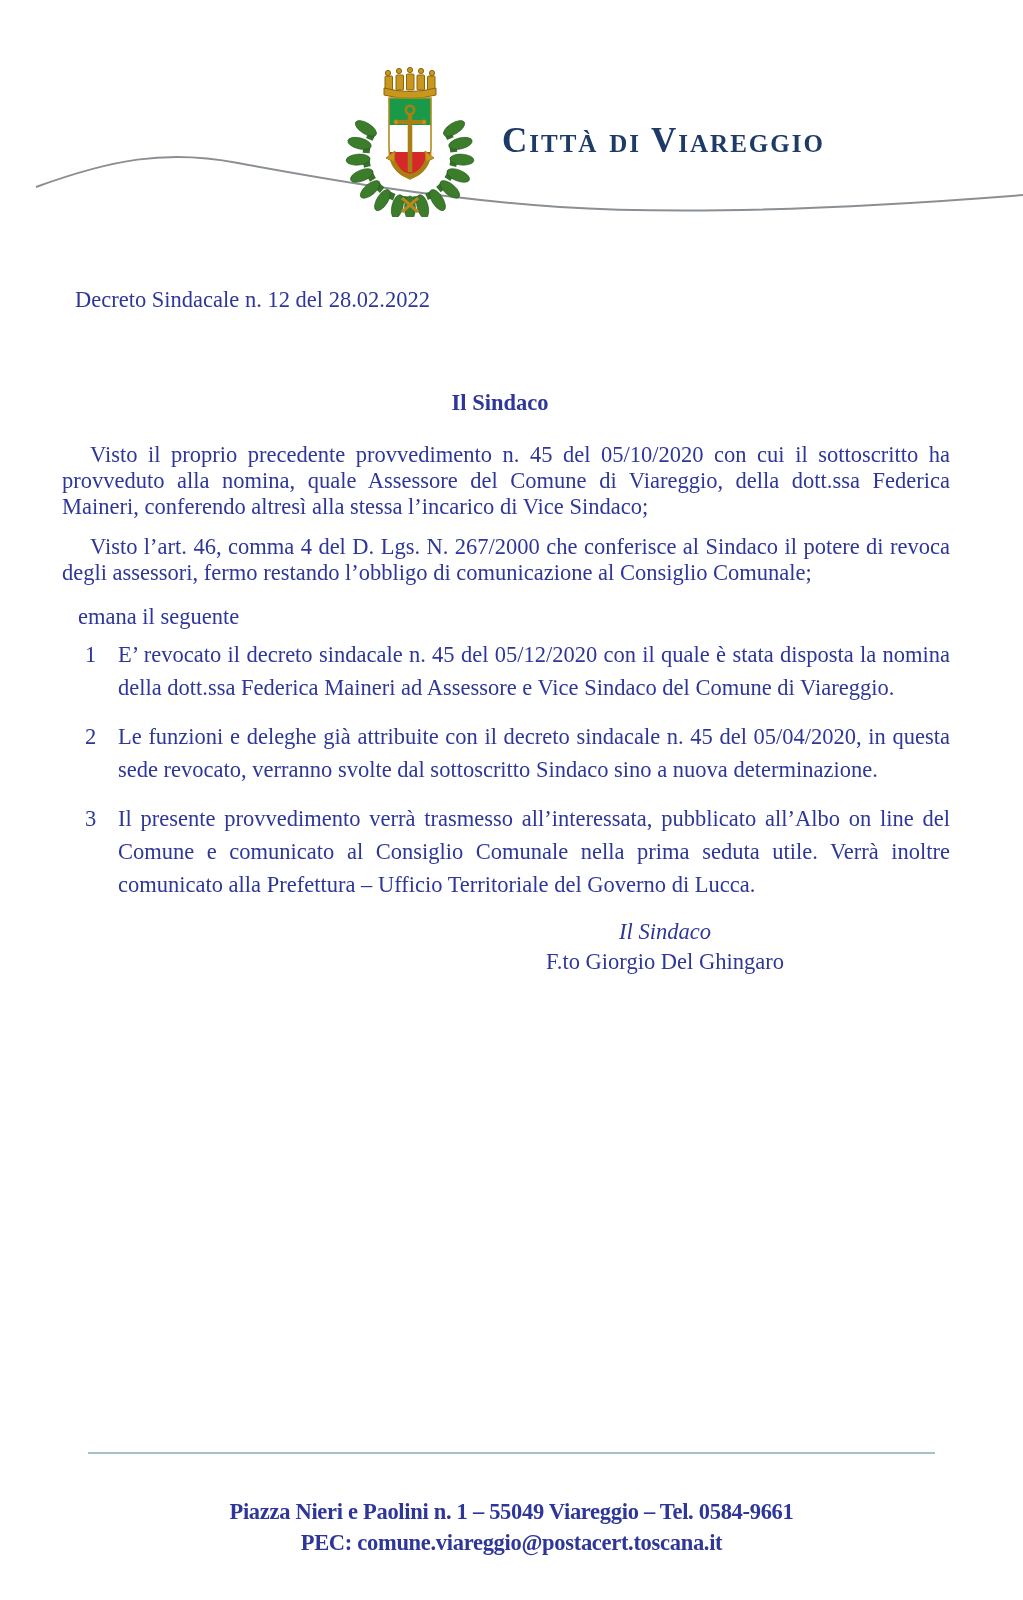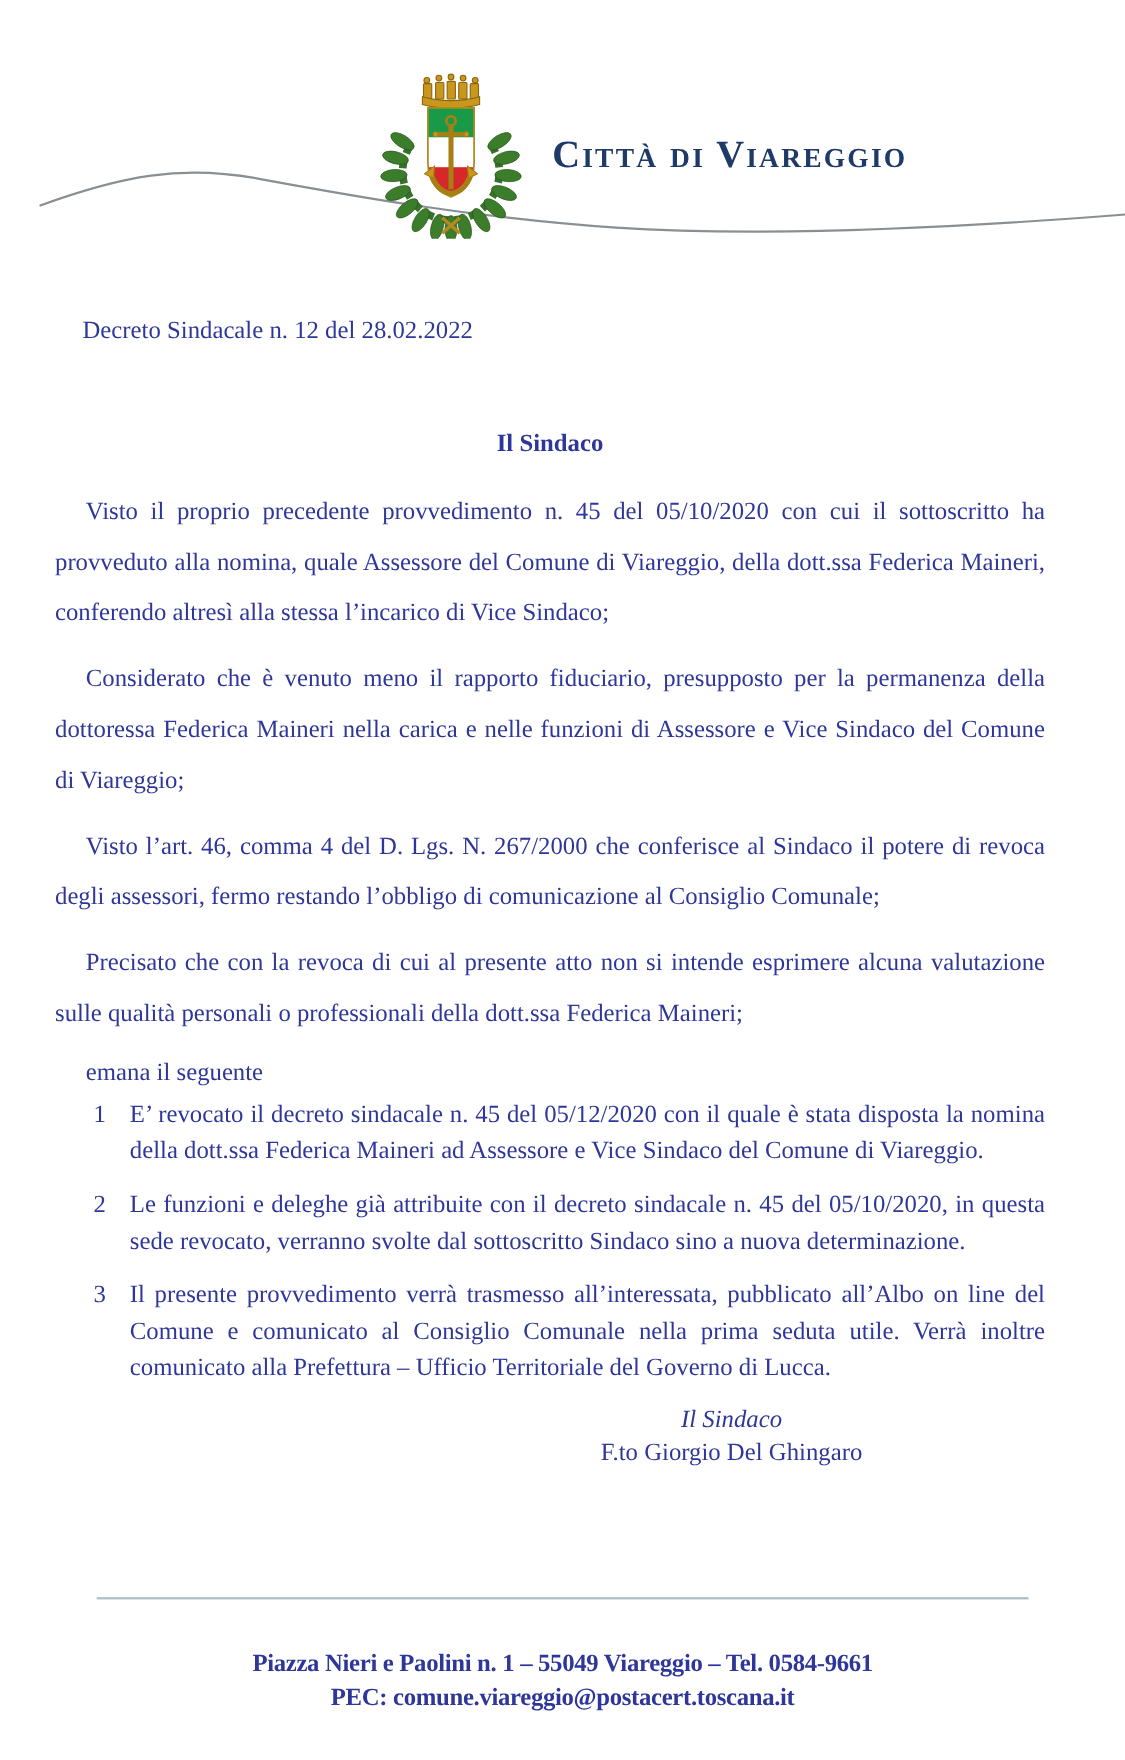--- a/index.html
+++ b/index.html
@@ -16,21 +16,21 @@
   .brand {
     position:absolute; left:502px; top:121px;
     font-variant:small-caps; font-weight:bold; font-size:35px;
     letter-spacing:2px; color:#1e3a68; white-space:nowrap;
   }
   
   .content { position:absolute; top:232px; left:50px; width:900px; font-size:22.5px; }
   .doc-ref { margin:53px 0 0 25px; line-height:30px; }
   .h-center { text-align:center; font-weight:bold; font-size:22.5px; line-height:31px; }
   .h-sindaco { margin:72px 0 24px 0; }
-  p.body { margin:0 0 14px 0; line-height:46px; text-align:justify; text-indent:28px; }
+  p.body { margin:0 0 14px 12px; line-height:26px; text-align:justify; text-indent:28px; }
   p.emana { margin:12px 0 4px 0; line-height:34px; text-indent:28px; }
   .h-decreto { margin:18px 0 14px 0; }
   .olist { margin:0; }
   .item { position:relative; padding-left:68px; margin:0 0 16px 0; }
   .item-num { position:absolute; left:35px; top:0; line-height:33px; }
   .item-text { text-align:justify; line-height:33px; }
   
   .signature { margin:8px 120px 0 auto; width:330px; text-align:center; line-height:30px; }
   .sig-role { font-style:italic; }
   
@@ -119,35 +119,33 @@
     <div class="brand">Città di Viareggio</div>
   </div>
 
   <div class="content">
 
     <div class="doc-ref">Decreto Sindacale n. 12 del 28.02.2022</div>
 
     <div class="h-center h-sindaco">Il Sindaco</div>
 
     <p class="body">Visto il proprio precedente provvedimento n. 45 del 05/10/2020 con cui il sottoscritto ha provveduto alla nomina, quale Assessore del Comune di Viareggio, della dott.ssa Federica Maineri, conferendo altresì alla stessa l’incarico di Vice Sindaco;</p>
-    <p class="body">Considerato che è venuto meno il rapporto fiduciario, presupposto per la permanenza della dottoressa Federica Maineri nella carica e nelle funzioni di Assessore e Vice Sindaco del Comune di Viareggio;</p>
     <p class="body">Visto l’art. 46, comma 4 del D. Lgs. N. 267/2000 che conferisce al Sindaco il potere di revoca degli assessori, fermo restando l’obbligo di comunicazione al Consiglio Comunale;</p>
-    <p class="body">Precisato che con la revoca di cui al presente atto non si intende esprimere alcuna valutazione sulle qualità personali o professionali della dott.ssa Federica Maineri;</p>
 
     <p class="emana">emana il seguente</p>
 
 
     <div class="olist">
       <div class="item">
         <span class="item-num">1</span>
         <div class="item-text">E’ revocato il decreto sindacale n. 45 del 05/12/2020 con il quale è stata disposta la nomina della dott.ssa Federica Maineri ad Assessore e Vice Sindaco del Comune di Viareggio.</div>
       </div>
       <div class="item">
         <span class="item-num">2</span>
-        <div class="item-text">Le funzioni e deleghe già attribuite con il decreto sindacale n. 45 del 05/10/2020, in questa sede revocato, verranno svolte dal sottoscritto Sindaco sino a nuova determinazione.</div>
+        <div class="item-text">Le funzioni e deleghe già attribuite con il decreto sindacale n. 45 del 05/04/2020, in questa sede revocato, verranno svolte dal sottoscritto Sindaco sino a nuova determinazione.</div>
       </div>
       <div class="item">
         <span class="item-num">3</span>
         <div class="item-text">Il presente provvedimento verrà trasmesso all’interessata, pubblicato all’Albo on line del Comune e comunicato al Consiglio Comunale nella prima seduta utile. Verrà inoltre comunicato alla Prefettura – Ufficio Territoriale del Governo di Lucca.</div>
       </div>
     </div>
 
     <div class="signature">
       <div class="sig-role">Il Sindaco</div>
       <div class="sig-name">F.to Giorgio Del Ghingaro</div>

